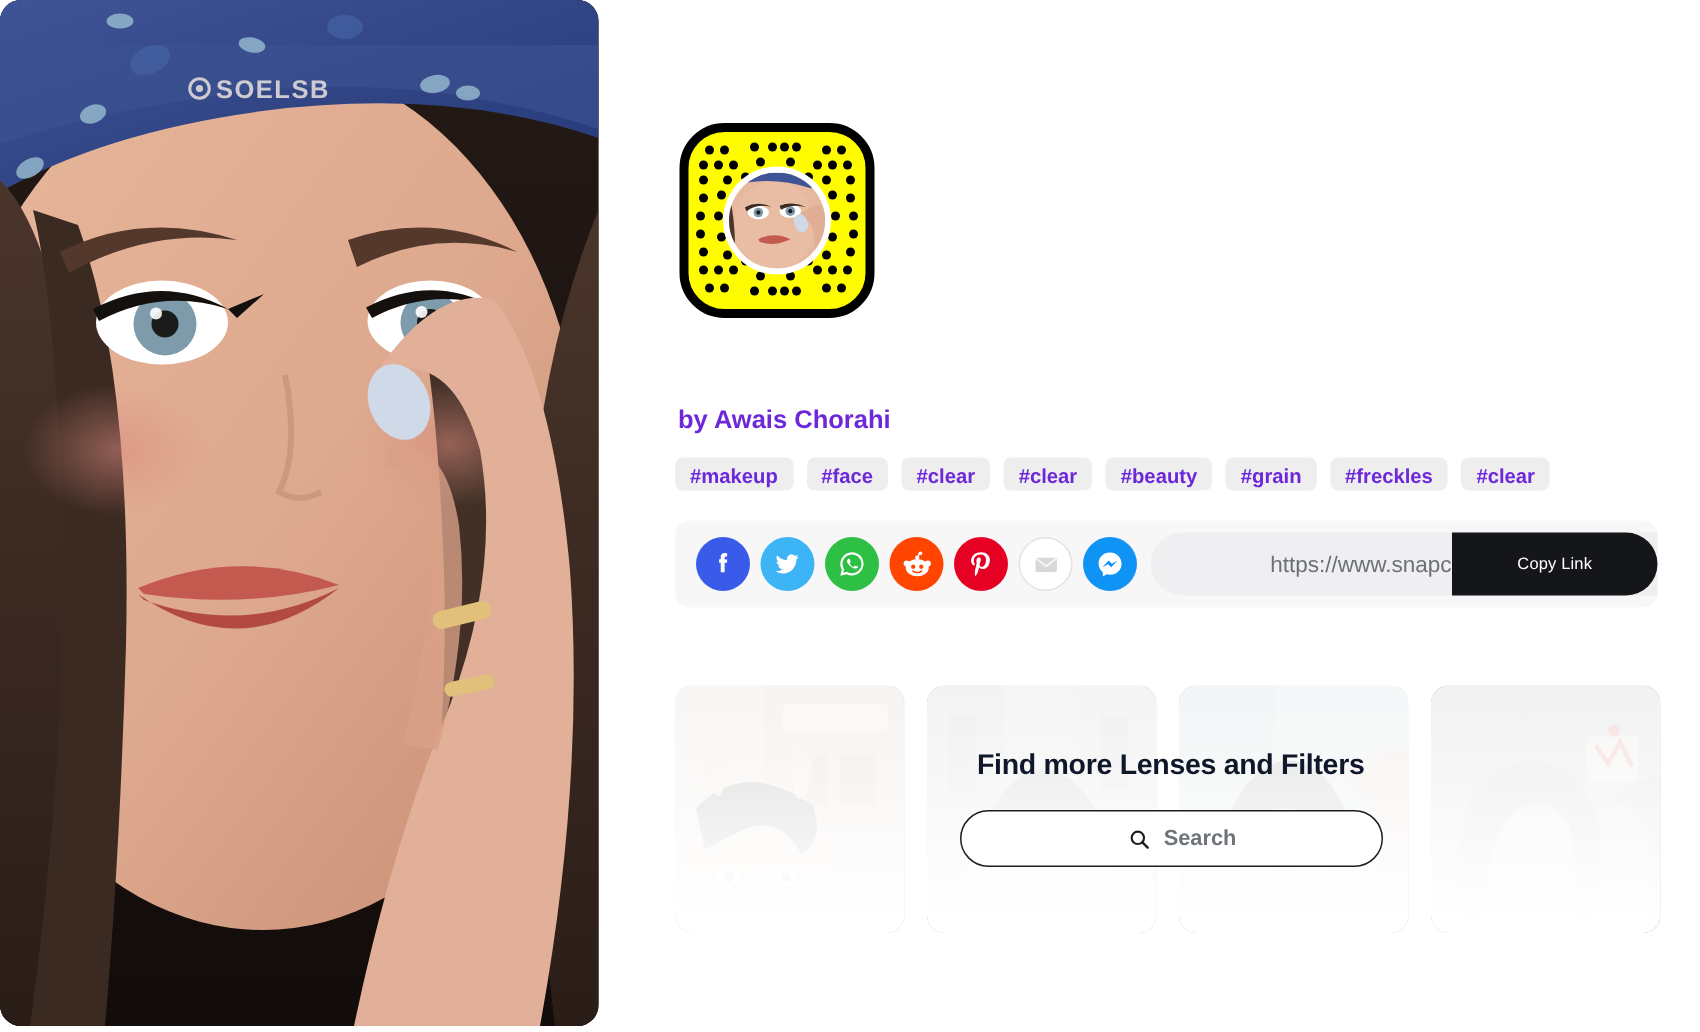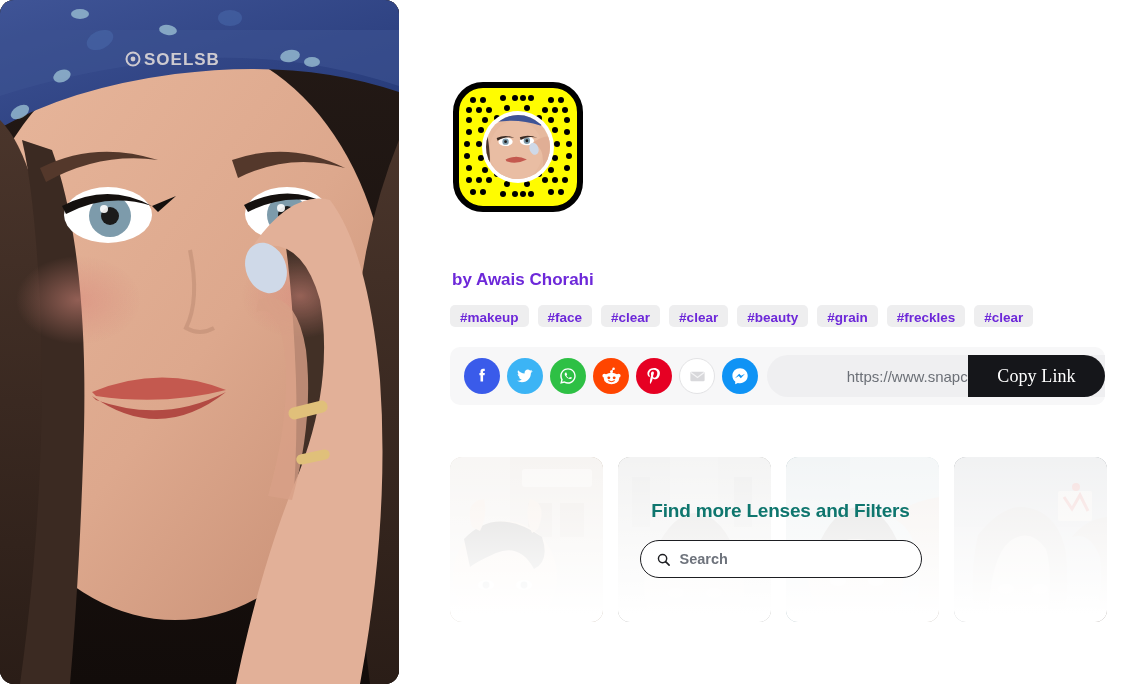--- a/index.html
+++ b/index.html
@@ -111,21 +111,21 @@
     display:flex; align-items:center; justify-content:center;
     padding-right:20px;
     color:#6c7077; font-size:15px;
     overflow:hidden; white-space:nowrap;
   }
   .copy-btn {
     position:absolute; right:0; top:0;
     width:137px; height:42px;
     background:#15161a; color:#fff;
     border:none; border-radius:0 21px 21px 0;
-    font-size:18px; font-family:Liberation Serif, serif;
+    font-size:11px; font-family:Liberation Sans, sans-serif;
     cursor:pointer; letter-spacing:0.1px;
   }
 
   
   .discover {
     position:absolute; left:0px; top:457px;
     width:661px; height:165px;
   }
   .thumb-strip {
     position:absolute; inset:0;
@@ -144,32 +144,32 @@
     background:linear-gradient(to bottom, rgba(255,255,255,0.82) 0%, rgba(255,255,255,0.90) 45%, rgba(255,255,255,1) 95%);
   }
   .discover-overlay {
     position:absolute; left:0; top:0;
     width:661px; height:165px;
     display:flex; flex-direction:column; align-items:center;
     pointer-events:none;
   }
   .discover-title {
     margin-top:43px;
-    font-size:19px; font-weight:bold; color:#0f766e;
+    font-size:19px; font-weight:bold; color:#0f172a;
     letter-spacing:-0.2px;
   }
   .search-box {
     margin-top:18px;
     width:282px; height:38px;
     background:#ffffff;
     border:1.6px solid #1d1e22;
     border-radius:19px;
     display:flex; align-items:center;
     padding-left:15px; gap:9px;
-    pointer-events:auto; cursor:text;
+    pointer-events:auto; cursor:text;justify-content:center;
   }
   .search-box .search-label {
     font-size:14.5px; font-weight:bold; color:#6e737c;
   }
 </style>
 </head>
 <body>
 
 <div class="page">
 

